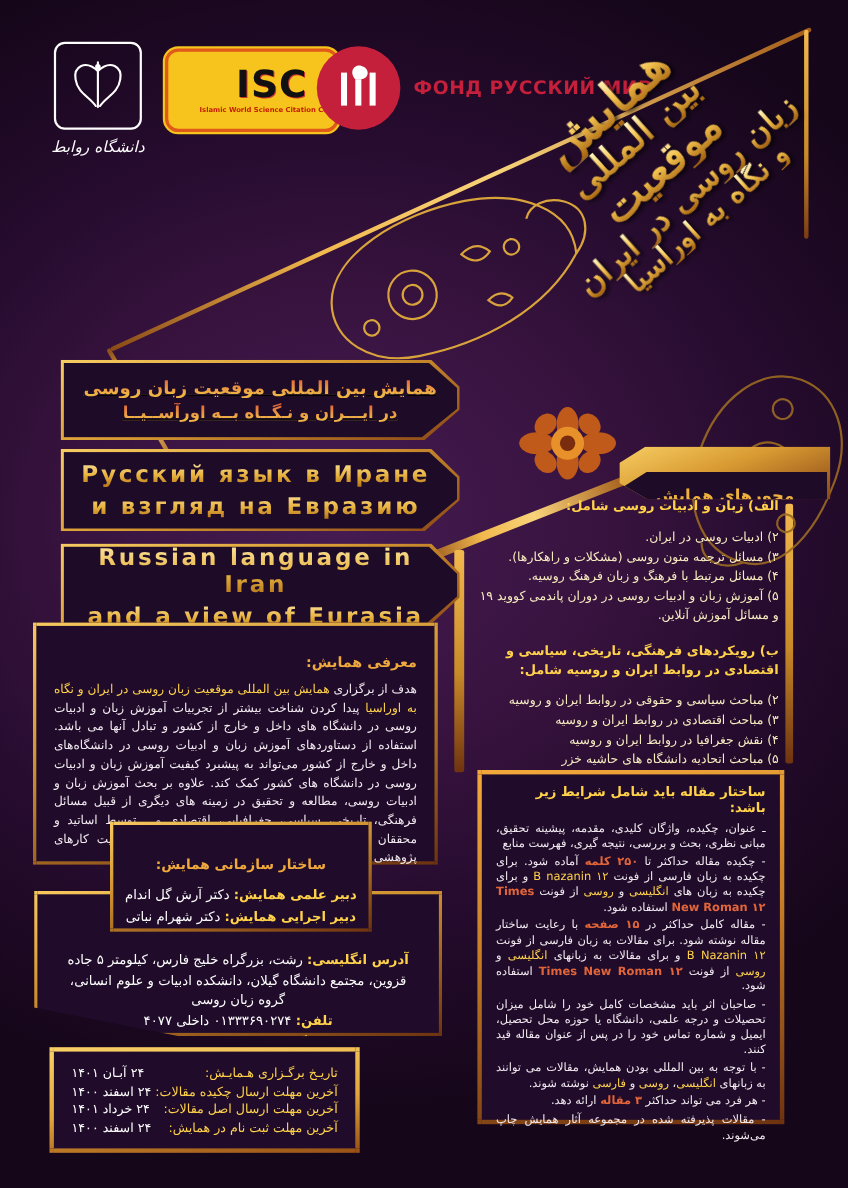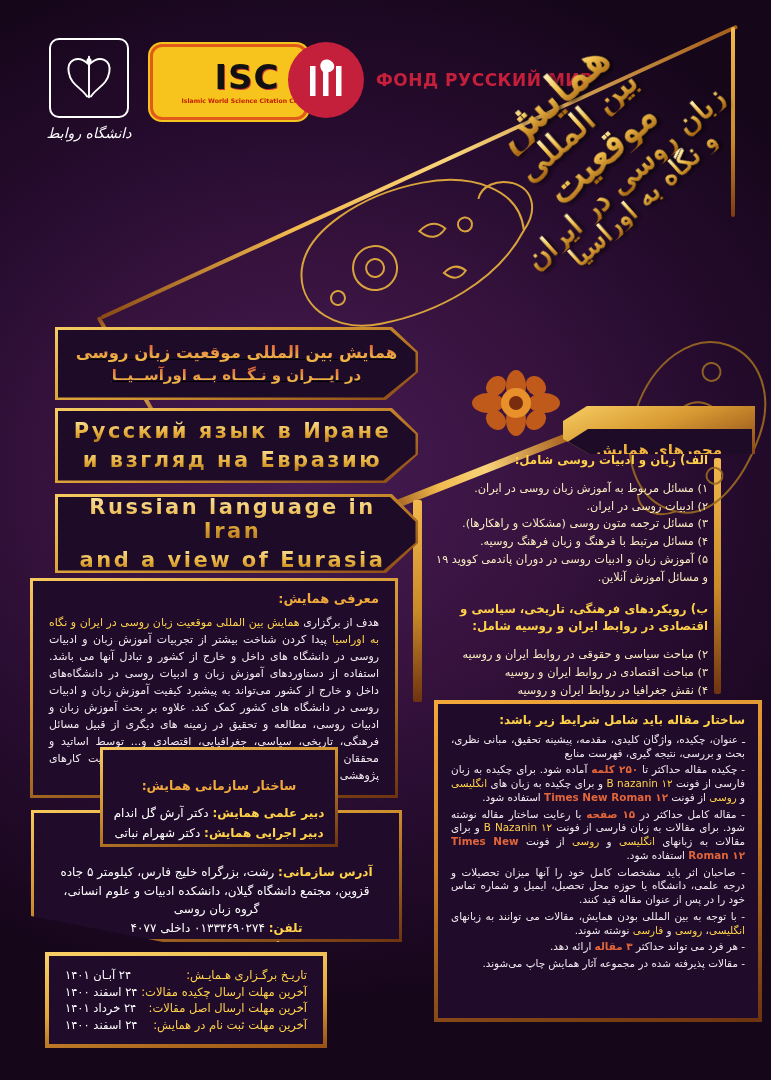--- a/index.html
+++ b/index.html
@@ -35,21 +35,21 @@
   .banner .inner{width:100%;height:100%;background:#1d0b28;display:flex;flex-direction:column;justify-content:center;box-sizing:border-box;}
   .cut-r, .cut-r .inner{clip-path:polygon(0 0,calc(100% - 26px) 0,100% 34%,100% 62%,calc(100% - 32px) 100%,0 100%);}
   .fa-t{direction:rtl;text-align:center;font-weight:bold;
     background:linear-gradient(180deg,#e2663a 10%,#eeb445 80%);-webkit-background-clip:text;background-clip:text;color:transparent;}
   .fa-t1{font-size:16.5px;} .fa-t2{font-size:15px;letter-spacing:1px;margin-top:4px;}
   .latin-t{font-weight:bold;font-size:21px;letter-spacing:2.5px;padding-right:8px;text-align:center;
     background:linear-gradient(180deg,#f8dc90 10%,#e8b23e 55%,#b9791c 95%);-webkit-background-clip:text;background-clip:text;color:transparent;}
   .latin-t + .latin-t{margin-top:5px;}
   
   .frame{position:absolute;background:#200c2a;border:3px solid;border-image:linear-gradient(165deg,#f6c85e,#cf9230 40%,#6e3410) 1;box-sizing:border-box;}
-  .intro{padding:10px 16px 8px;direction:rtl;margin-top:12px;}
+  .intro{padding:26px 16px 8px;direction:rtl;}
   .sec-title{color:#f0a93c;font-weight:bold;font-size:13px;margin-bottom:8px;}
   .intro p{margin:0;font-size:11px;line-height:1.55;text-align:justify;color:#f2eaf0;}
   .seg-w{color:#f2eaf0;} .seg-y{color:#ffd24a;} .seg-o{color:#e2653a;font-weight:bold;}
   .org{z-index:4;padding:28px 10px;direction:rtl;text-align:center;border-width:3.5px;}
   .org .sec-title{margin-bottom:10px;font-size:12.5px;}
   .org-row{font-size:12px;line-height:1.7;}
   .org-row .lbl{color:#ffd24a;font-weight:bold;} .org-row .val{color:#fff;}
   .contact{z-index:2;direction:rtl;padding:50px 20px 0;text-align:center;
     clip-path:polygon(0 0,100% 0,100% 100%,132px 100%,0 calc(100% - 26px));}
   .contact-line{font-size:12px;line-height:1.55;color:#fff;}
@@ -190,21 +190,20 @@
     <p><span class="seg-w">هدف از برگزاری </span><span class="seg-y">همایش بین المللی موقعیت زبان روسی در ایران و نگاه به اوراسیا</span><span class="seg-w"> پیدا کردن شناخت بیشتر از تجربیات آموزش زبان و ادبیات روسی در دانشگاه های داخل و خارج از کشور و تبادل آنها می باشد. استفاده از دستاوردهای آموزش زبان و ادبیات روسی در دانشگاه‌های داخل و خارج از کشور می‌تواند به پیشبرد کیفیت آموزش زبان و ادبیات روسی در دانشگاه های کشور کمک کند. علاوه بر بحث آموزش زبان و ادبیات روسی، مطالعه و تحقیق در زمینه های دیگری از قبیل مسائل فرهنگی، تاریخی، سیاسی، جغرافیایی، اقتصادی و... توسط اساتید و محققان داخلی و خارجی باعث بروزرسانی و ارتقاء کیفیت کارهای پژوهشی در زمینه‌های مختلف علمی می‌گردد.</span></p>
   </div>
 
   <div class="topics-header">
     <div class="inner">
         <span class="txt">محورهای همایش</span>
       </div>
   </div>
   <div class="topics">
     <div class="topic-sec-title">الف) زبان و ادبیات روسی شامل:</div>
-    <div class="topic-item">۱) مسائل مربوط به آموزش زبان روسی در ایران.</div>
     <div class="topic-item">۲) ادبیات روسی در ایران.</div>
     <div class="topic-item">۳) مسائل ترجمه متون روسی (مشکلات و راهکارها).</div>
     <div class="topic-item">۴) مسائل مرتبط با فرهنگ و زبان فرهنگ روسیه.</div>
     <div class="topic-item">۵) آموزش زبان و ادبیات روسی در دوران پاندمی کووید ۱۹ و مسائل آموزش آنلاین.</div>
     <div class="gap"></div>
     <div class="topic-sec-title">ب) رویکردهای فرهنگی، تاریخی، سیاسی و اقتصادی در روابط ایران و روسیه شامل:</div>
     <div class="topic-item">۲) مباحث سیاسی و حقوقی در روابط ایران و روسیه</div>
     <div class="topic-item">۳) مباحث اقتصادی در روابط ایران و روسیه</div>
     <div class="topic-item">۴) نقش جغرافیا در روابط ایران و روسیه</div>
     <div class="topic-item">۵) مباحث اتحادیه دانشگاه های حاشیه خزر</div>
@@ -215,21 +214,21 @@
     <div class="org-row">
       <span class="lbl">دبیر علمی همایش:</span><span class="val"> دکتر آرش گل اندام</span>
     </div>
     <div class="org-row">
       <span class="lbl">دبیر اجرایی همایش:</span><span class="val"> دکتر شهرام نباتی</span>
     </div>
   </div>
 
   <div class="frame contact" style="left:31px;top:810px;width:371px;height:132px;">
     <div class="contact-line">
-      <span class="lbl">آدرس سازمانی:</span><span> رشت، بزرگراه خلیج فارس، کیلومتر ۵ جاده قزوین، مجتمع دانشگاه گیلان، دانشکده ادبیات و علوم انسانی، گروه زبان روسی</span>
+      <span class="lbl">آدرس انگلیسی:</span><span> رشت، بزرگراه خلیج فارس، کیلومتر ۵ جاده قزوین، مجتمع دانشگاه گیلان، دانشکده ادبیات و علوم انسانی، گروه زبان روسی</span>
     </div>
     <div class="contact-line">
       <span class="lbl">تلفن:</span><span> ۰۱۳۳۳۶۹۰۲۷۴ داخلی ۴۰۷۷</span>
     </div>
     <div class="contact-line">
       <span class="lbl">کد پستی:</span><span> ۴۱۹۹۶۱۳۷۷۶</span>
     </div>
     <div class="contact-line">
       <span class="lbl">آدرس وب سایت:</span>
       <a href="#" class="url">http://www.russianguilan.ir/fa</a>
@@ -248,24 +247,24 @@
     <div class="date-row">
       <span class="lbl">آخرین مهلت ارسال اصل مقالات:</span>
         <span class="val">۲۴ خرداد ۱۴۰۱</span>
     </div>
     <div class="date-row">
       <span class="lbl">آخرین مهلت ثبت نام در همایش:</span>
         <span class="val">۲۴ اسفند ۱۴۰۰</span>
     </div>
   </div>
 
-  <div class="frame paper" style="left:434px;top:700px;width:328px;height:322px;">
+  <div class="frame paper" style="left:434px;top:700px;width:279px;height:322px;">
     <div class="sec-title">ساختار مقاله باید شامل شرایط زیر باشد:</div>
     <div class="paper-item"><span class="seg-w">ـ عنوان، چکیده، واژگان کلیدی، مقدمه، پیشینه تحقیق، مبانی نظری، بحث و بررسی، نتیجه گیری، فهرست منابع</span></div>
     <div class="paper-item"><span class="seg-w">- چکیده مقاله حداکثر تا </span><span class="seg-o">۲۵۰ کلمه</span><span class="seg-w"> آماده شود. برای چکیده به زبان فارسی از فونت </span><span class="seg-y">B nazanin ۱۲</span><span class="seg-w"> و برای چکیده به زبان های </span><span class="seg-y">انگلیسی</span><span class="seg-w"> و </span><span class="seg-y">روسی</span><span class="seg-w"> از فونت </span><span class="seg-o">Times New Roman ۱۲</span><span class="seg-w"> استفاده شود.</span></div>
     <div class="paper-item"><span class="seg-w">- مقاله کامل حداکثر در </span><span class="seg-o">۱۵ صفحه</span><span class="seg-w"> با رعایت ساختار مقاله نوشته شود. برای مقالات به زبان فارسی از فونت </span><span class="seg-y">B Nazanin ۱۲</span><span class="seg-w"> و برای مقالات به زبانهای </span><span class="seg-y">انگلیسی</span><span class="seg-w"> و </span><span class="seg-y">روسی</span><span class="seg-w"> از فونت </span><span class="seg-o">Times New Roman ۱۲</span><span class="seg-w"> استفاده شود.</span></div>
-    <div class="paper-item"><span class="seg-w">- صاحبان اثر باید مشخصات کامل خود را آنها میزان تحصیلات و درجه علمی، دانشگاه یا حوزه محل تحصیل، ایمیل و شماره تماس خود را در پس از عنوان مقاله قید کنند.</span></div>
+    <div class="paper-item"><span class="seg-w">- صاحبان اثر باید مشخصات کامل خود را شامل میزان تحصیلات و درجه علمی، دانشگاه یا حوزه محل تحصیل، ایمیل و شماره تماس خود را در پس از عنوان مقاله قید کنند.</span></div>
     <div class="paper-item"><span class="seg-w">- با توجه به بین المللی بودن همایش، مقالات می توانند به زبانهای </span><span class="seg-y">انگلیسی</span><span class="seg-w">، </span><span class="seg-y">روسی</span><span class="seg-w"> و </span><span class="seg-y">فارسی</span><span class="seg-w"> نوشته شوند.</span></div>
     <div class="paper-item"><span class="seg-w">- هر فرد می تواند حداکثر </span><span class="seg-o">۳ مقاله</span><span class="seg-w"> ارائه دهد.</span></div>
     <div class="paper-item"><span class="seg-w">- مقالات پذیرفته شده در مجموعه آثار همایش چاپ می‌شوند.</span></div>
   </div>
 
 </div>
 
 </body></html>

